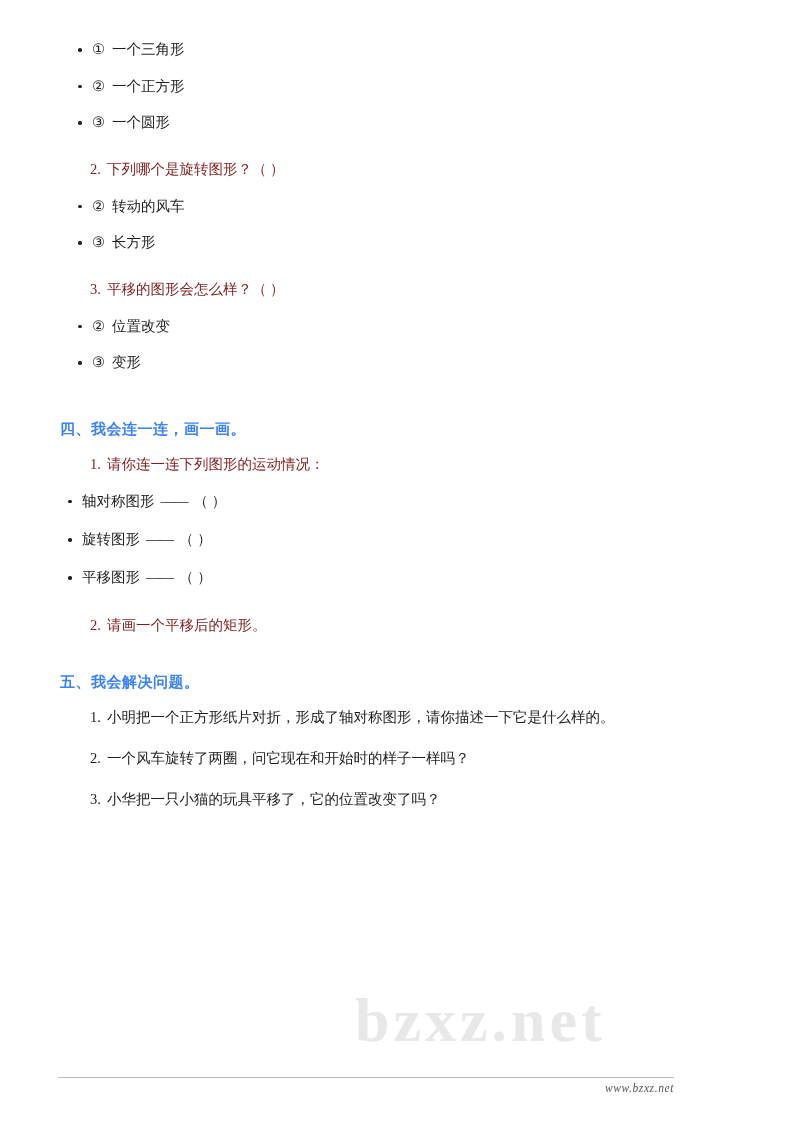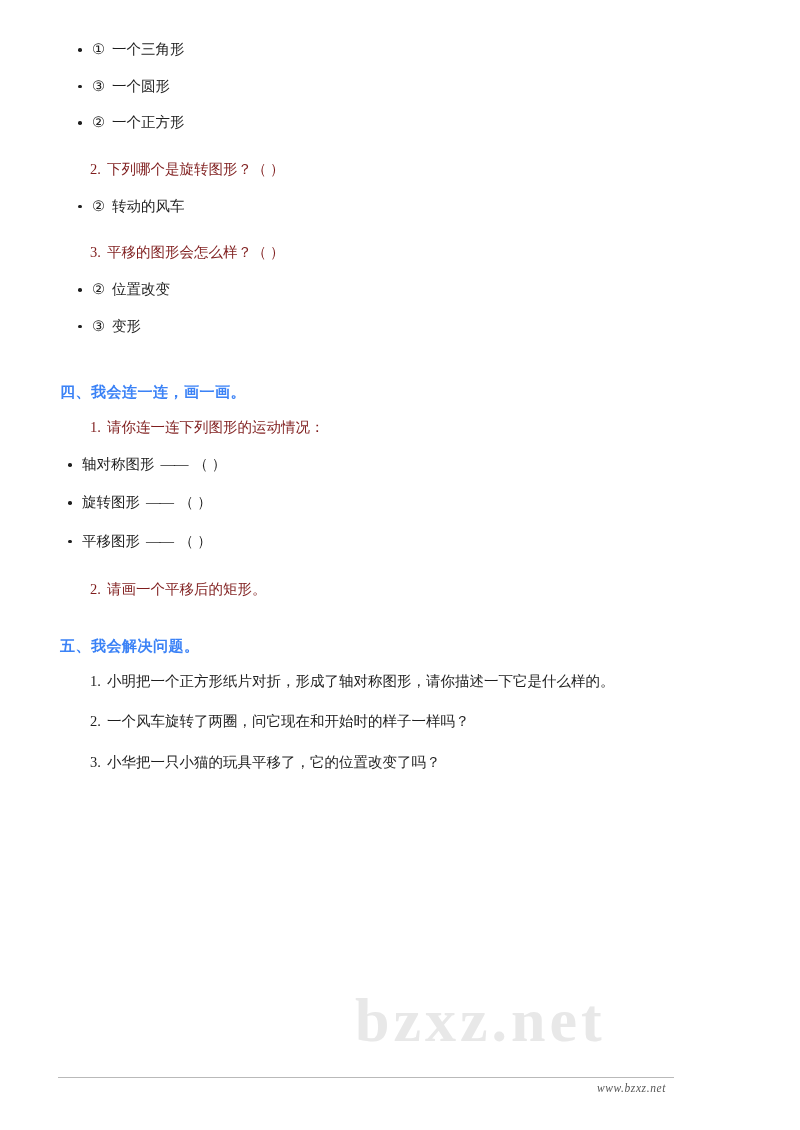--- a/index.html
+++ b/index.html
@@ -134,54 +134,57 @@
   
   .footer-rule {
     position: absolute;
     left: 58px;
     right: 58px;
     top: 1077px;
     border-top: 1px solid #b9b9b9;
   }
   .footer-url {
     position: absolute;
-    right: 66px;
+    right: 58px;
     top: 1082px;
     font-family: "Liberation Serif", "DejaVu Serif", serif;
     font-style: italic;
     font-size: 11.5px;
     color: #555;
     letter-spacing: 0.6px;
   }
 </style>
 </head>
 <body>
 
 <div class="page">
 
   <ul class="opt-list">
     <li class="opt">
       <span class="mark">①</span><span>一个三角形</span>
     </li>
     <li class="opt">
+      <span class="mark">②</span><span>一个正方形</span>
+    </li>
+    <li class="opt">
       <span class="mark">③</span><span>一个圆形</span>
     </li>
-    <li class="opt">
-      <span class="mark">②</span><span>一个正方形</span>
-    </li>
   </ul>
 
   <div class="gap-sm"></div>
 
   <div class="qline">
     <span class="num">2.</span><span>下列哪个是旋转图形？（  ）</span>
   </div>
   <ul class="opt-list">
     <li class="opt">
       <span class="mark">②</span><span>转动的风车</span>
+    </li>
+    <li class="opt">
+      <span class="mark">③</span><span>长方形</span>
     </li>
   </ul>
 
   <div class="gap-sm"></div>
 
   <div class="qline">
     <span class="num">3.</span><span>平移的图形会怎么样？（  ）</span>
   </div>
   <ul class="opt-list">
     <li class="opt">

